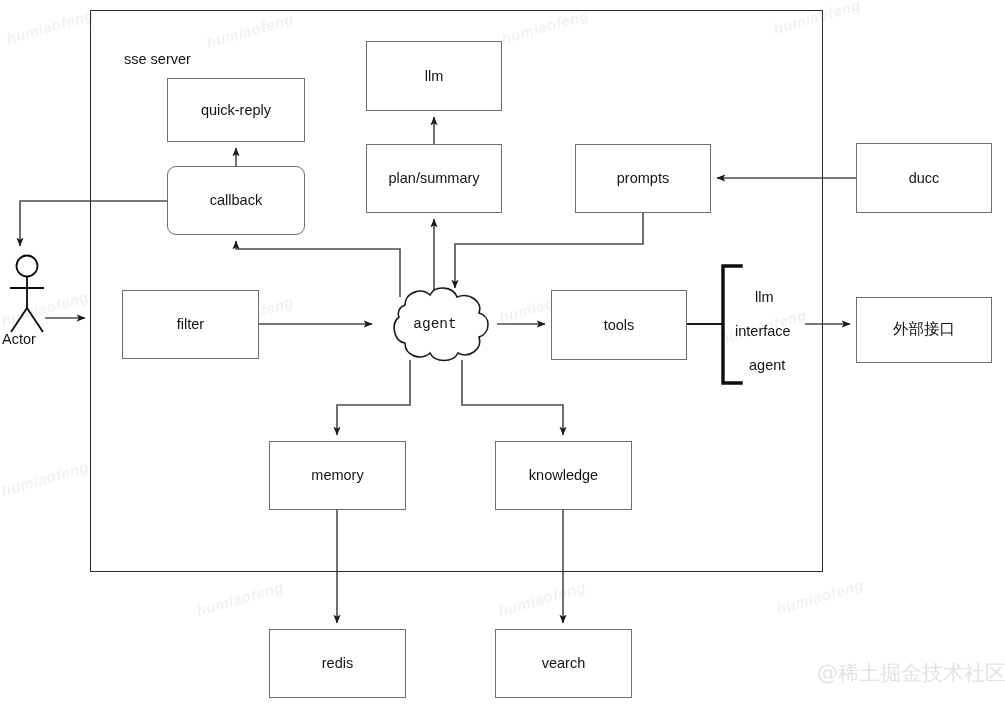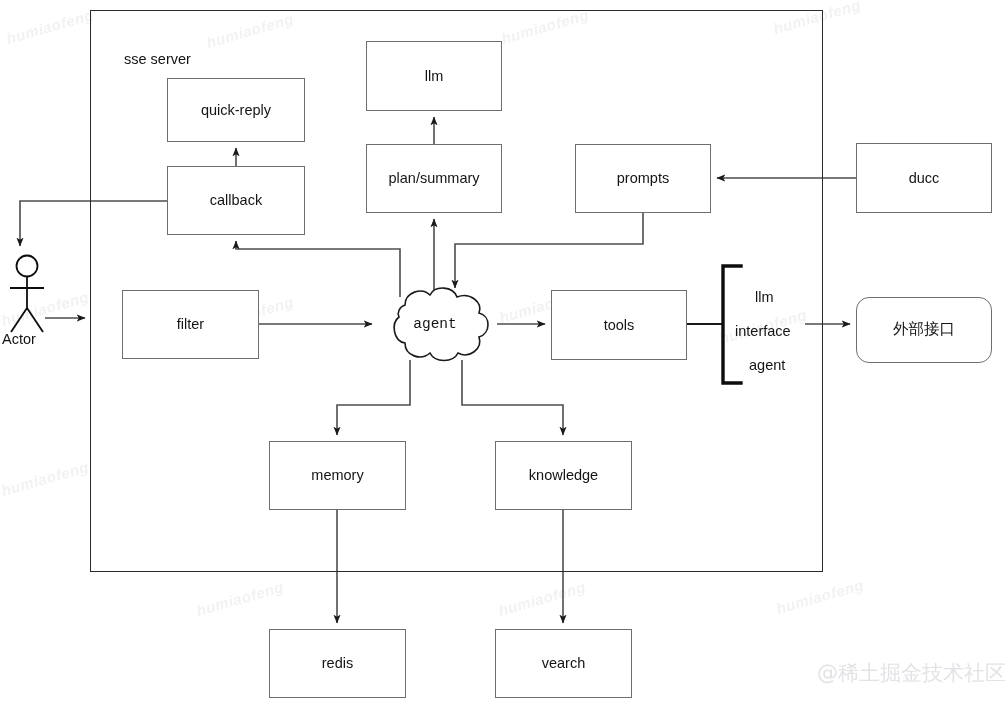--- a/index.html
+++ b/index.html
@@ -170,35 +170,35 @@
         <line x1="10" y1="38" x2="44" y2="38"></line>
         <line x1="27" y1="58" x2="11" y2="82"></line>
         <line x1="27" y1="58" x2="43" y2="82"></line>
       </g>
     </svg>
   </div>
   <div class="actor-label" style="left:2px;top:331px;width:56px;">Actor</div>
 
   <div class="node" style="left:167px;top:78px;width:138px;height:64px;">quick-reply</div>
 
-  <div class="node" style="left:167px;top:166px;width:138px;height:69px;">callback</div>
+  <div class="node" style="left:167px;top:166px;width:138px;height:69px;border-radius:9px;">callback</div>
 
   <div class="node" style="left:366px;top:41px;width:136px;height:70px;">llm</div>
 
   <div class="node" style="left:366px;top:144px;width:136px;height:69px;">plan/summary</div>
 
   <div class="node" style="left:575px;top:144px;width:136px;height:69px;">prompts</div>
 
   <div class="node" style="left:856px;top:143px;width:136px;height:70px;">ducc</div>
 
   <div class="node" style="left:122px;top:290px;width:137px;height:69px;">filter</div>
 
   <div class="node" style="left:551px;top:290px;width:136px;height:70px;">tools</div>
 
-  <div class="node cn" style="left:856px;top:297px;width:136px;height:66px;border-radius:13px;">外部接口</div>
+  <div class="node cn" style="left:856px;top:297px;width:136px;height:66px;">外部接口</div>
 
   <div class="node" style="left:269px;top:441px;width:137px;height:69px;">memory</div>
 
   <div class="node" style="left:495px;top:441px;width:137px;height:69px;">knowledge</div>
 
   <div class="node" style="left:269px;top:629px;width:137px;height:69px;">redis</div>
 
   <div class="node" style="left:495px;top:629px;width:137px;height:69px;text-align:center;">vearch</div>
 
   <div class="cloud" style="left:375px;top:283px;width:120px;height:82px;font-family:Liberation Mono, monospace;">

